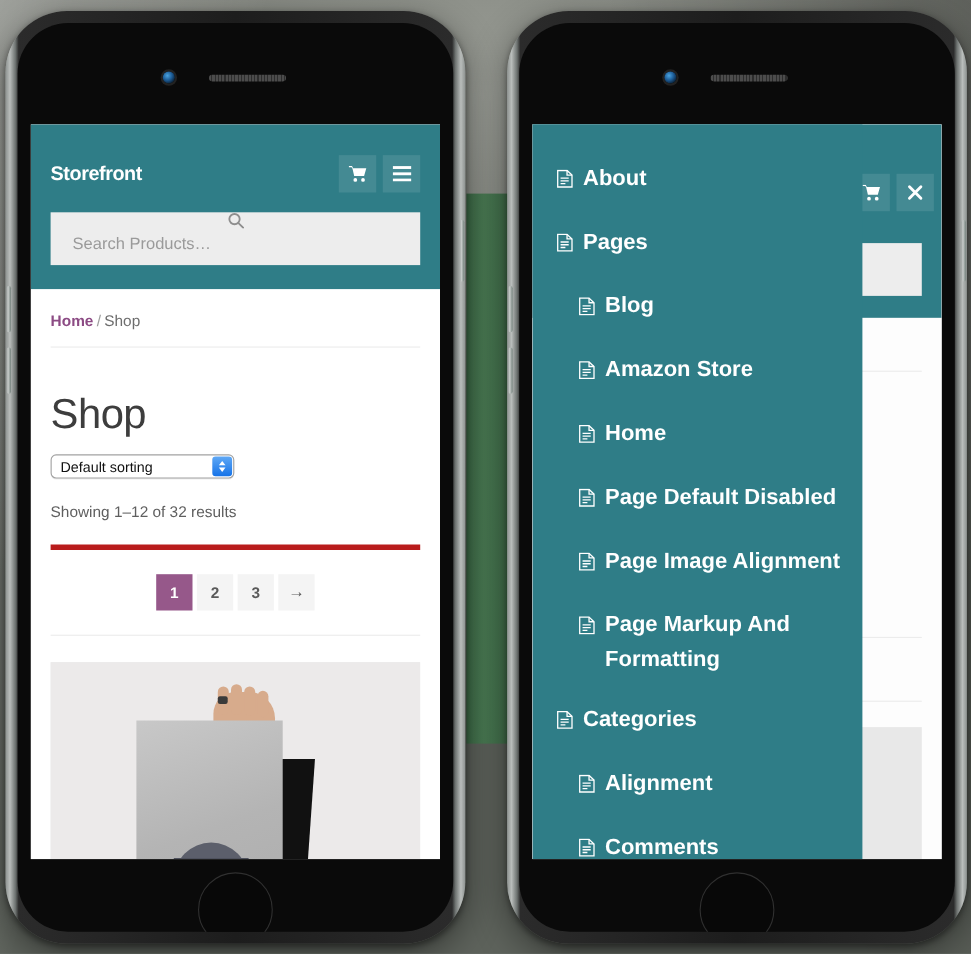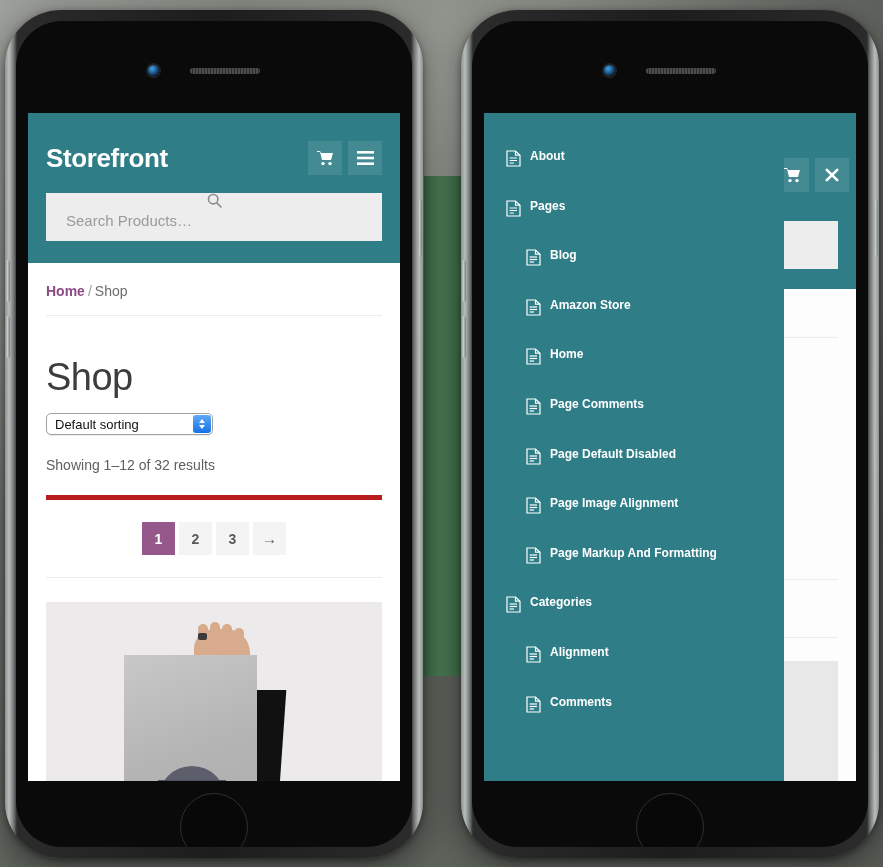--- a/index.html
+++ b/index.html
@@ -97,21 +97,21 @@
     background: #2f7d87;
     padding: 28px 18px 22px 18px;
   }
   .sf-head-row {
     display: flex;
     align-items: center;
     justify-content: space-between;
   }
   .sf-logo {
     color: #fff;
-    font-size: 26px;
+    font-size: 18px;
     font-weight: bold;
     letter-spacing: -.4px;
   }
   .sf-head-btns { display: flex; gap: 6px; }
   .icon-btn {
     width: 34px; height: 34px;
     background: rgba(255,255,255,.10);
     display: flex; align-items: center; justify-content: center;
     color: #fff;
   }
@@ -292,21 +292,21 @@
     height: 100%;
     background: #2f7d87;
     padding: 22px 0 0 0;
     overflow: hidden;
   }
   .menu-item {
     display: flex;
     align-items: flex-start;
     gap: 9px;
     color: #fff;
-    font-size: 12px;
+    font-size: 20px;
     font-weight: bold;
     text-decoration: none;
     padding: 12px 14px 12px 22px;
     line-height: 1.55;
   }
   .menu-item.child { padding-left: 42px; }
   .doc-icon { flex: none; margin-top: 3px; }
 
   
   .peek-header { background:#2f7d87; }
@@ -510,30 +510,20 @@
             <span>Home</span>
           </a>
           <a href="#" class="menu-item child">
             <span class="doc-icon"><svg width="15" height="17" viewBox="0 0 15 17" fill="none" stroke="#fff" stroke-width="1.2">
                 <path d="M1 1h8.5L14 5.2V16H1z" fill="none"></path>
                 <path d="M9.5 1v4.2H14"></path>
                 <line x1="3.6" y1="8" x2="11" y2="8"></line>
                 <line x1="3.6" y1="10.5" x2="11" y2="10.5"></line>
                 <line x1="3.6" y1="13" x2="8" y2="13"></line>
               </svg></span>
-            <span>Page Comments</span>
-          </a>
-          <a href="#" class="menu-item child">
-            <span class="doc-icon"><svg width="15" height="17" viewBox="0 0 15 17" fill="none" stroke="#fff" stroke-width="1.2">
-                <path d="M1 1h8.5L14 5.2V16H1z" fill="none"></path>
-                <path d="M9.5 1v4.2H14"></path>
-                <line x1="3.6" y1="8" x2="11" y2="8"></line>
-                <line x1="3.6" y1="10.5" x2="11" y2="10.5"></line>
-                <line x1="3.6" y1="13" x2="8" y2="13"></line>
-              </svg></span>
             <span>Page Default Disabled</span>
           </a>
           <a href="#" class="menu-item child">
             <span class="doc-icon"><svg width="15" height="17" viewBox="0 0 15 17" fill="none" stroke="#fff" stroke-width="1.2">
                 <path d="M1 1h8.5L14 5.2V16H1z" fill="none"></path>
                 <path d="M9.5 1v4.2H14"></path>
                 <line x1="3.6" y1="8" x2="11" y2="8"></line>
                 <line x1="3.6" y1="10.5" x2="11" y2="10.5"></line>
                 <line x1="3.6" y1="13" x2="8" y2="13"></line>
               </svg></span>

